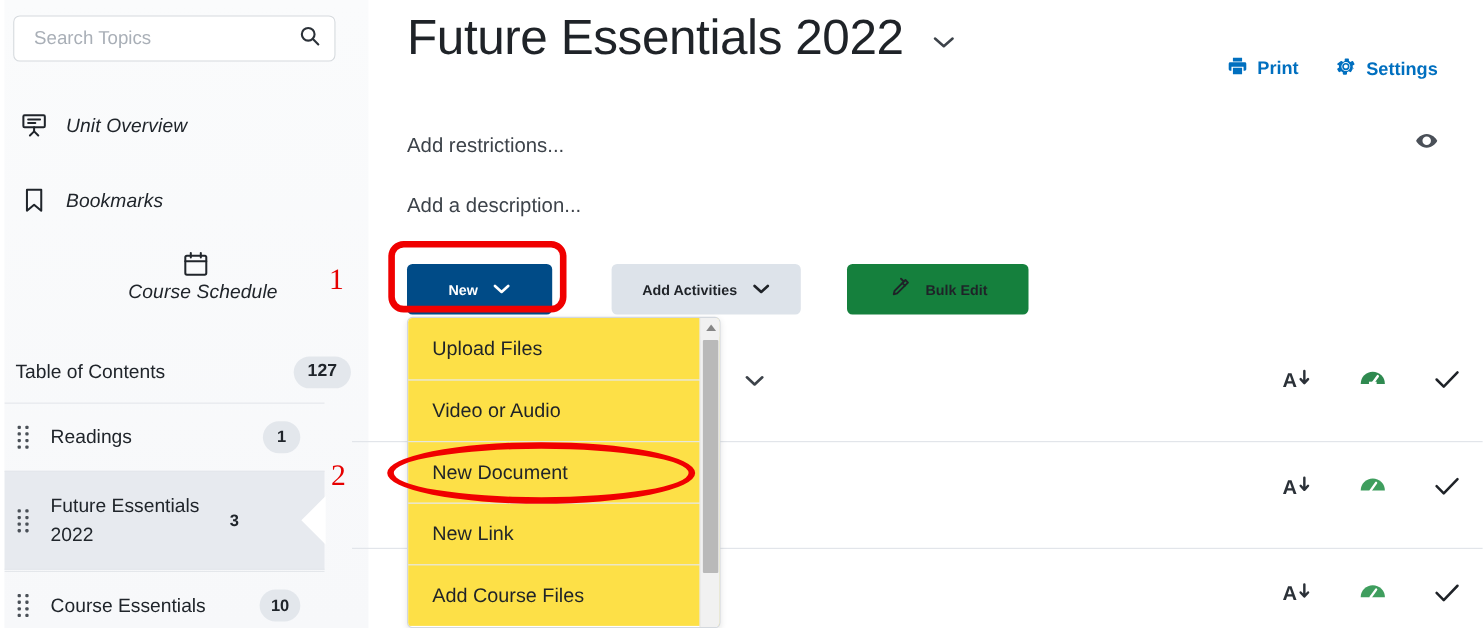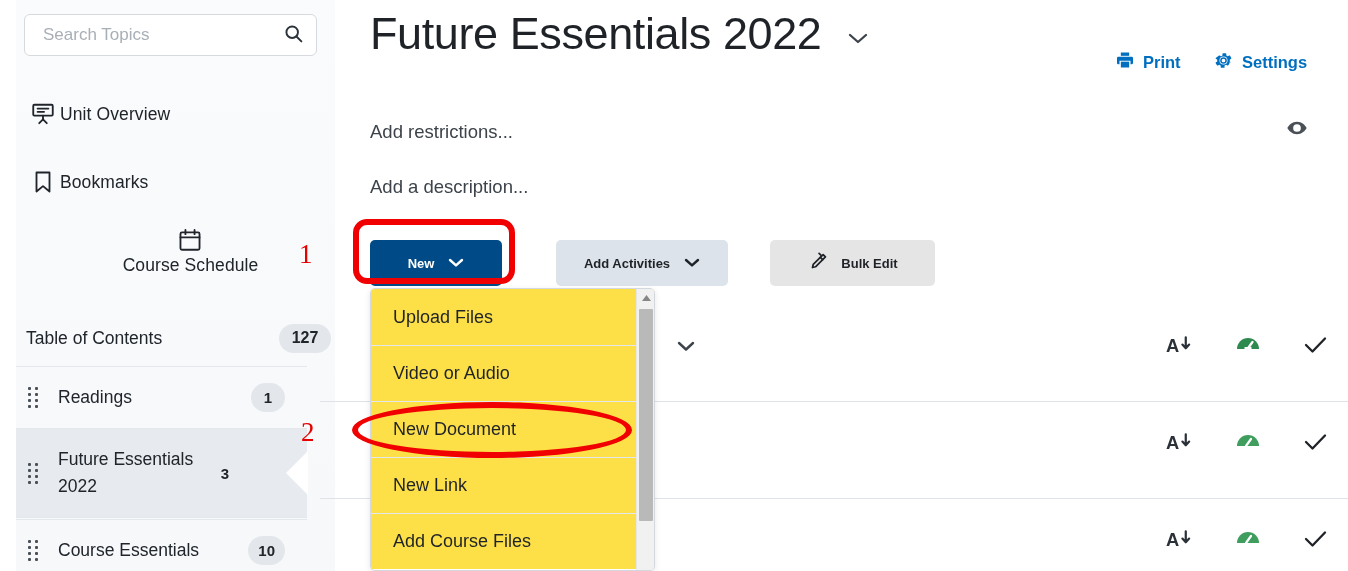--- a/index.html
+++ b/index.html
@@ -16,21 +16,21 @@
   #app {
     position: relative;
     width: 1348px;
     height: 571px;
     background: #ffffff;
   }
 
   
   #sidebar {
     position: absolute;
-    left: 16px; top: 0;
+    left: 4px; top: 0;
     width: 335px;
     height: 571px;
     background: linear-gradient(180deg,#fafbfc 0%, #f7f8fa 100%);
     border-right: 1px solid #e3e6ea;
     overflow: hidden;
   }
 
   .search-wrap {
     position: absolute;
     left: 8px; top: 14px;
@@ -65,24 +65,25 @@
     align-items: center;
     padding-left: 12px;
     cursor: pointer;
   }
   .nav-item .nav-ico {
     width: 30px; height: 30px;
     display: flex; align-items: center; justify-content: center;
     flex: 0 0 30px;
   }
   .nav-item .nav-label {
-    margin-left: 2px;
+    margin-left: 14px;
     font-size: 17.5px;
     color: #20252b;
     letter-spacing: .1px;
+    font-style: italic;
   }
 
   
   #toc-header {
     position: absolute;
     left: 0; top: 310px;
     width: 335px; height: 56px;
     display: flex; align-items: center;
     padding: 0 20px 0 10px;
   }
@@ -240,21 +241,21 @@
     gap: 14px;
   }
   #btn-add-activities {
     left: 186px; width: 172px;
     background: #dde3ea;
     color: #1f2328;
     gap: 14px;
   }
   #btn-bulk-edit {
     left: 400px; width: 165px;
-    background: #e5e5e5;
+    background: #15803d;
     color: #1f2328;
     gap: 12px;
   }
 
   
   #dropdown {
     position: absolute;
     left: 35px; top: 288px;
     width: 285px;
     height: 283px;

